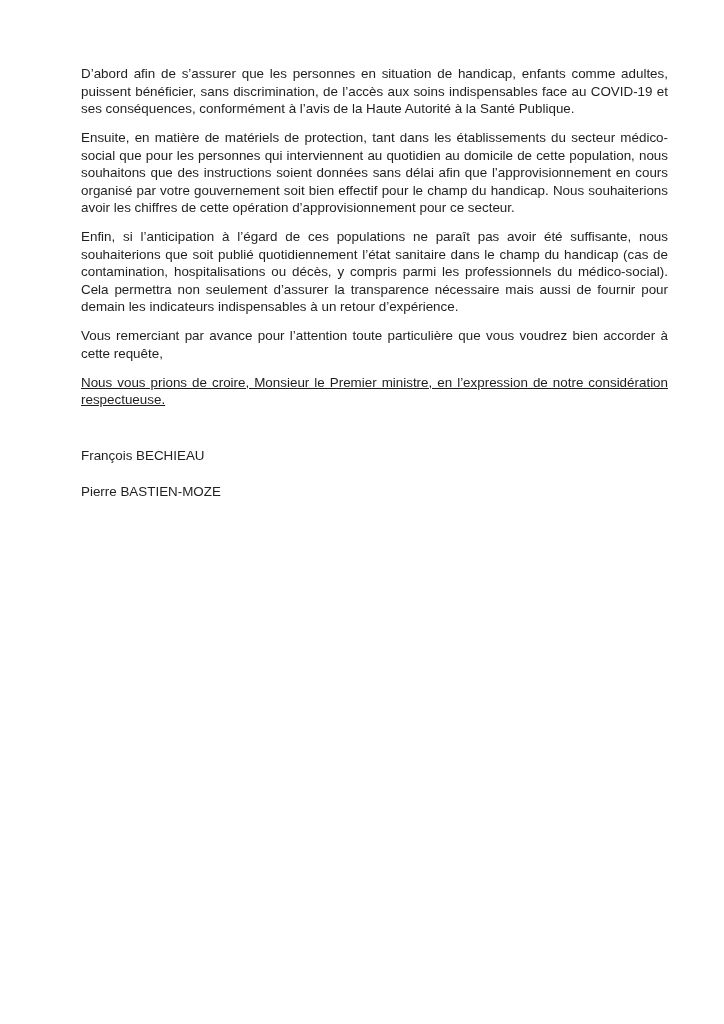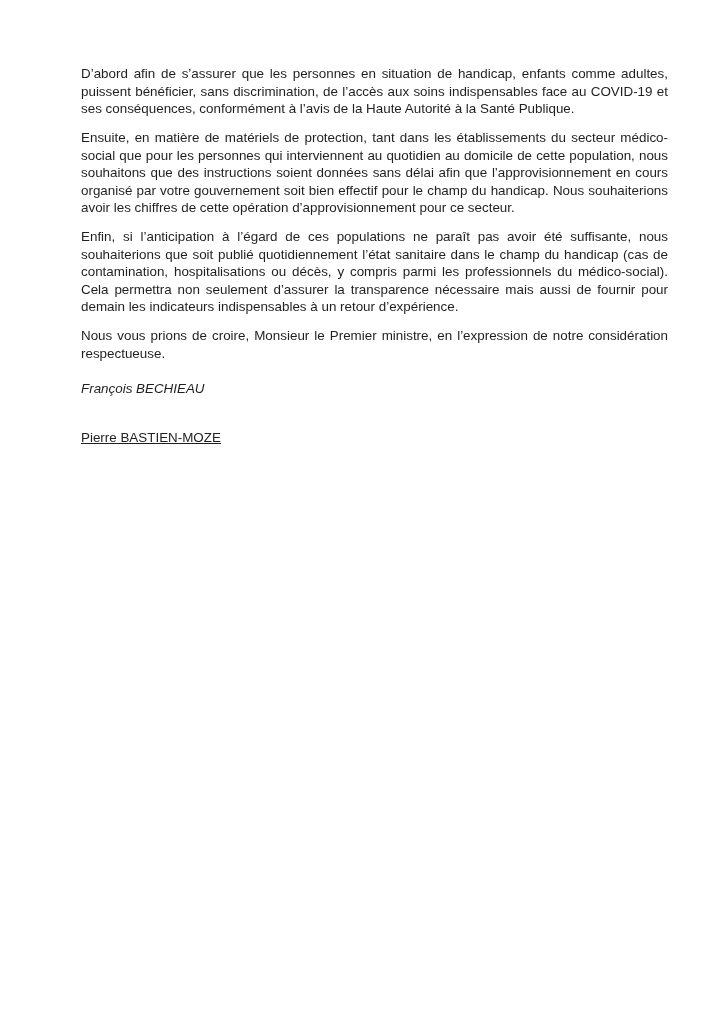--- a/index.html
+++ b/index.html
@@ -26,28 +26,28 @@
     left:81px;
     right:80px;
   }
   .para{
     margin:0 0 11.5px 0;
     font-size:13.4px;
     line-height:17.5px;
     text-align:justify;
     color:var(--ink);
   }
-  .para.closing{margin-bottom:8px;}
+  .para.closing{margin-bottom:8px;text-decoration:underline;}
   .sig{
     font-size:13.4px;
     line-height:17.5px;
     text-align:left;
   }
-  .sig-1{margin-top:18px;font-style:italic;}
-  .sig-2{margin-top:31px;text-decoration:underline;}
+  .sig-1{margin-top:38px;}
+  .sig-2{margin-top:19px;}
   .footer{
     position:absolute;
     left:0;
     right:0;
     top:889px;
     text-align:center;
     font-family:"DejaVu Sans", sans-serif;
   }
   .org{
     font-size:17px;
@@ -86,20 +86,21 @@
 </style>
 </head>
 <body>
 
 <div class="page">
 
   <div class="content">
     <p class="para">D’abord afin de s’assurer que les personnes en situation de handicap, enfants comme adultes, puissent bénéficier, sans discrimination, de l’accès aux soins indispensables face au COVID-19 et ses conséquences, conformément à l’avis de la Haute Autorité à la Santé Publique.</p>
     <p class="para">Ensuite, en matière de matériels de protection, tant dans les établissements du secteur médico-social que pour les personnes qui interviennent au quotidien au domicile de cette population, nous souhaitons que des instructions soient données sans délai afin que l’approvisionnement en cours organisé par votre gouvernement soit bien effectif pour le champ du handicap. Nous souhaiterions avoir les chiffres de cette opération d’approvisionnement pour ce secteur.</p>
     <p class="para">Enfin, si l’anticipation à l’égard de ces populations ne paraît pas avoir été suffisante, nous souhaiterions que soit publié quotidiennement l’état sanitaire dans le champ du handicap (cas de contamination, hospitalisations ou décès, y compris parmi les professionnels du médico-social). Cela permettra non seulement d’assurer la transparence nécessaire mais aussi de fournir pour demain les indicateurs indispensables à un retour d’expérience.</p>
+    <p class="para">Vous remerciant par avance pour l’attention toute particulière que vous voudrez bien accorder à cette requête,</p>
     <p class="para closing">Nous vous prions de croire, Monsieur le Premier ministre, en l’expression de notre considération respectueuse.</p>
 
     <div class="sig sig-1">
       <div>François BECHIEAU</div>
     </div>
 
     <div class="sig sig-2">
       <div>Pierre BASTIEN-MOZE</div>
     </div>
   </div>

